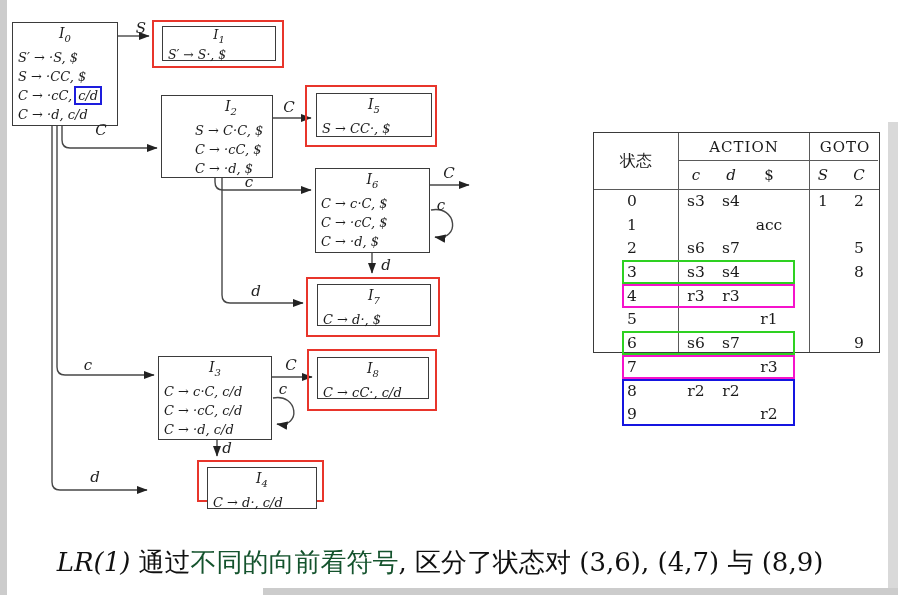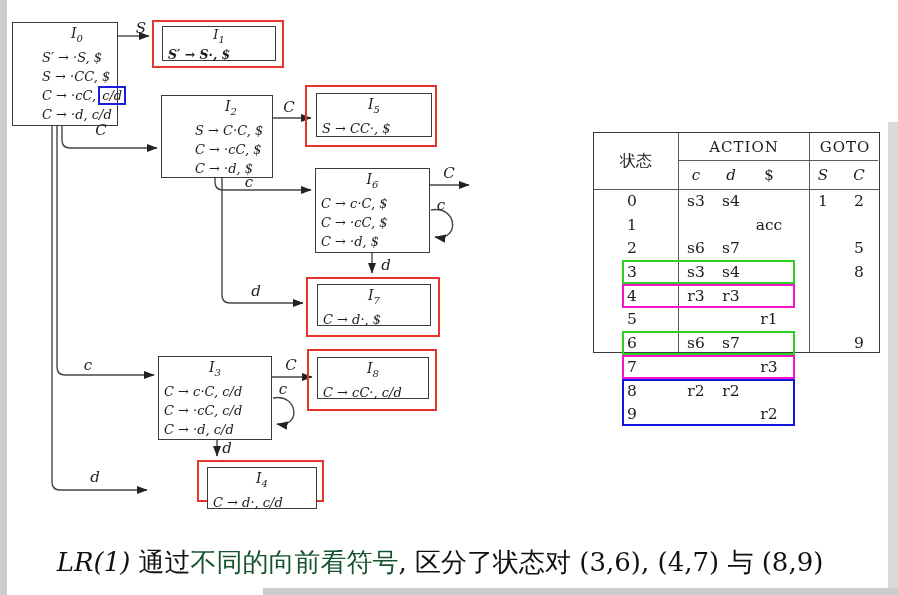--- a/index.html
+++ b/index.html
@@ -15,21 +15,21 @@
   .sbox {
     position:absolute; border:1.5px solid #3b3b3b; background:#fff;
     font-family:"DejaVu Serif", serif; font-style:italic; color:#1b1b1b; z-index:2;
   }
   .stitle { text-align:center; font-size:14px; line-height:18px; padding-top:1px; white-space:nowrap; }
   .stitle sub { font-size:10px; font-style:italic; }
   .prod { font-size:13px; line-height:19px; padding-left:5px; white-space:nowrap; }
   .rbox { position:absolute; border:2.5px solid #e8352b; background:transparent; z-index:2; }
   .rbox .sbox { position:absolute; }
   .sbox-sm .stitle { font-size:13px; line-height:14px; }
-  .sbox-sm .prod { font-size:12.5px; line-height:16px;font-weight:bold; }
+  .sbox-sm .prod { font-size:12.5px; line-height:16px; }
   .bluebox { border:2px solid #1d1ddd; padding:0 2px; margin-left:2px; }
   .elabel {
     position:absolute; z-index:3; transform:translate(-50%,-50%);
     font-family:"DejaVu Serif", serif; font-style:italic; font-size:15px; color:#222;
     background:transparent;
   }
   
   #parse-table {
     position:absolute; left:593px; top:132px; width:287px; height:221px;
     border:1.6px solid #3a3a3a; background:#fff;
@@ -93,21 +93,21 @@
   <span class="elabel" style="left:289px;top:107px;">C</span>
   <span class="elabel" style="left:249px;top:182px;">c</span>
   <span class="elabel" style="left:256px;top:291px;">d</span>
   <span class="elabel" style="left:449px;top:173px;">C</span>
   <span class="elabel" style="left:441px;top:205px;">c</span>
   <span class="elabel" style="left:386px;top:265px;">d</span>
   <span class="elabel" style="left:291px;top:365px;">C</span>
   <span class="elabel" style="left:283px;top:389px;">c</span>
   <span class="elabel" style="left:227px;top:448px;">d</span>
 
-  <div class="sbox" style="left:12px;top:22px;width:106px;height:104px;padding-left:24px;">
+  <div class="sbox" style="left:12px;top:22px;width:106px;height:104px;">
     <div class="stitle"><span>I</span><sub>0</sub></div>
     <div class="prod">S′ → ·S, $</div>
     <div class="prod">S → ·CC, $</div>
     <div class="prod"><span>C → ·cC,</span><span class="bluebox">c/d</span></div>
     <div class="prod">C → ·d, c/d</div>
   </div>
 
   <div class="rbox" style="left:152px;top:20px;width:132px;height:48px;">
     <div class="sbox sbox-sm" style="left:8px;top:4px;width:114px;height:35px;">
       <div class="stitle"><span>I</span><sub>1</sub></div>

